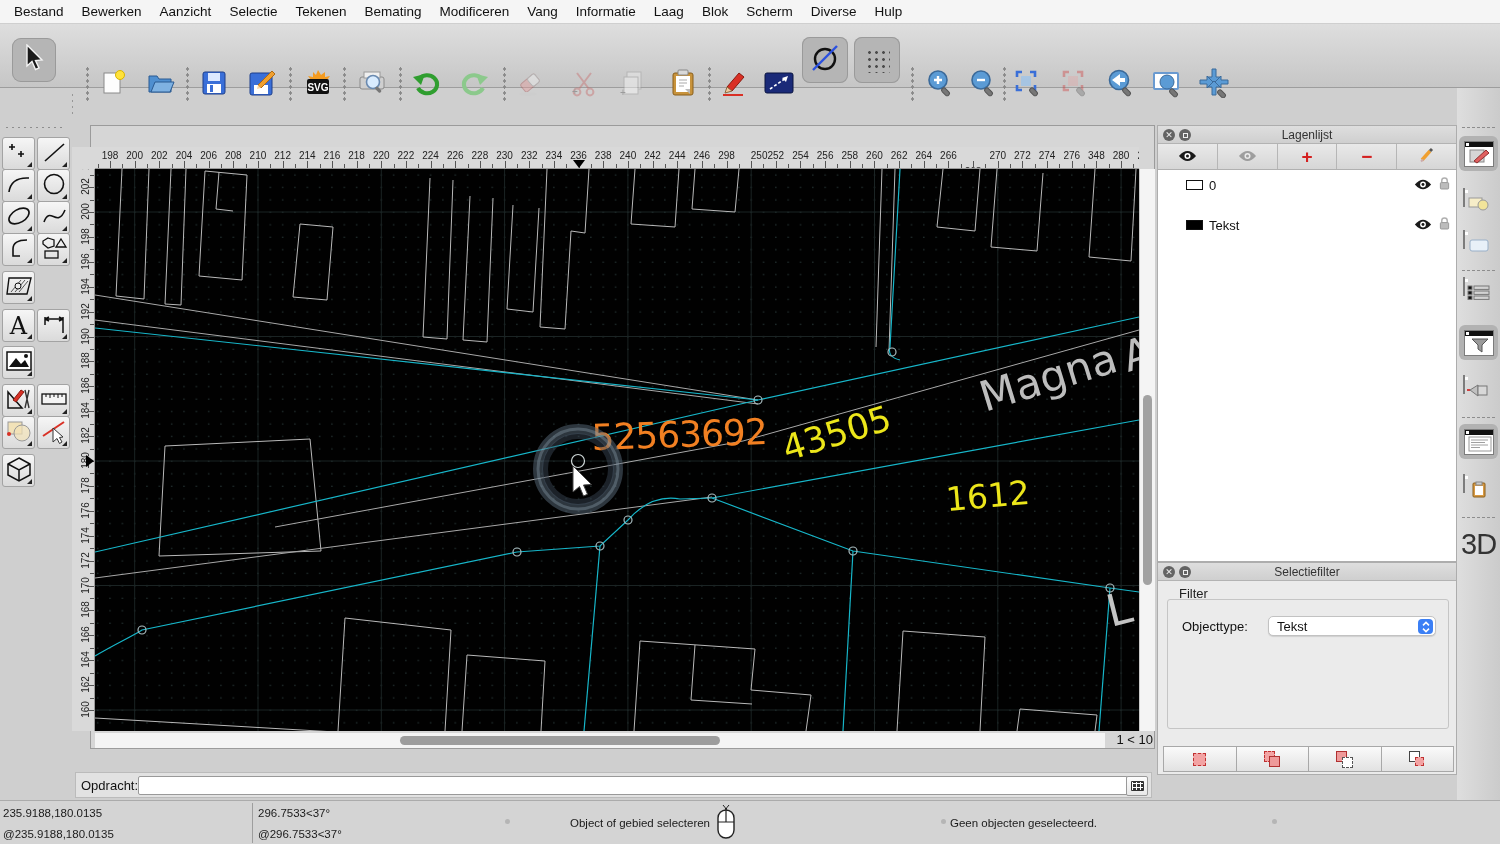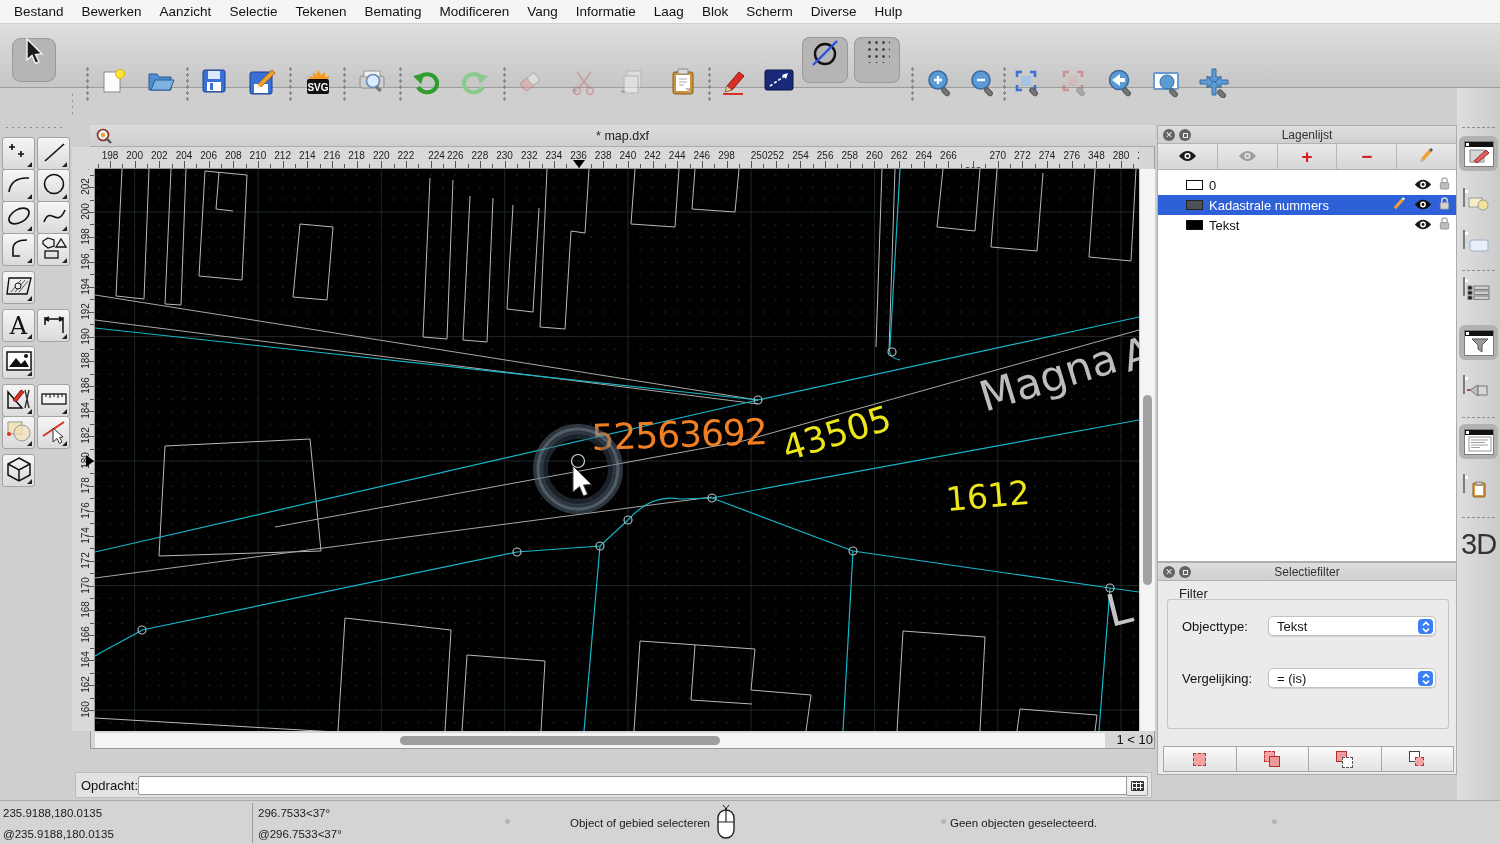--- a/index.html
+++ b/index.html
@@ -7,21 +7,21 @@
 body{font-family:"Liberation Sans","DejaVu Sans",sans-serif;background:#cfcfcf;position:relative}
 #app{position:absolute;inset:0;width:1500px;height:844px;background:#cfcfcf}
 .abs{position:absolute}
 
 
 #menubar{position:absolute;left:0;top:0;width:1500px;height:24px;background:#f5f5f5;border-bottom:1px solid #cfcfcf;display:flex;align-items:center;padding-left:14px;gap:18px}
 #menubar .mi{font-size:13.5px;color:#111;white-space:nowrap}
 
 
 #toolbar{position:absolute;left:0;top:24px;width:1500px;height:64px;background:linear-gradient(#dedede,#c6c6c6);border-bottom:1px solid #9d9d9d}
-.tbtn{position:absolute;top:44px;width:34px;height:34px;display:flex;justify-content:center}
+.tbtn{position:absolute;top:44px;width:34px;height:34px;display:flex;align-items:center;justify-content:center}
 .tbtn.big{top:14px;width:44px;height:44px;background:#b5b5b5;border-radius:9px;box-shadow:inset 0 0 0 1px #9a9a9a}
 .tbtn.pressed{top:13px;width:46px;height:46px;background:#b5b5b5;border-radius:8px;box-shadow:inset 0 0 0 1px #9a9a9a}
 .tbtn.dis{opacity:.42}
 .tsep{position:absolute;top:42px;height:36px;width:3px;background-image:radial-gradient(#898989 1px,transparent 1.2px);background-size:3px 6px;background-repeat:repeat-y}
 .griddots{width:26px;height:26px;background-image:radial-gradient(#4c4c4c 1.3px,transparent 1.5px);background-size:7px 7px;background-position:2px 2px}
 
 
 #palette{position:absolute;left:0;top:88px;width:72px;height:712px;background:#cfcfcf}
 #palette .handle{position:absolute;left:4px;top:38px;width:62px;height:3px;background-image:radial-gradient(#8d8d8d 1px,transparent 1.2px);background-size:6px 3px;background-repeat:repeat-x}
 .pbtn{position:absolute;width:33px;height:33px;border:1px solid #a3a3a3;border-radius:3px;background:linear-gradient(#f6f6f6,#dadada);display:flex;align-items:center;justify-content:center}
@@ -444,46 +444,38 @@
     <div class="pbtn" style="left:2px;top:366px">
         <span><svg width="28" height="26" viewBox="0 0 28 26" fill="none" stroke="#111" stroke-width="1.5">
             <polygon points="14,2 25,8 25,19 14,25 3,19 3,8"></polygon>
             <path d="M3,8 L14,14 L25,8 M14,14 V25"></path>
           </svg></span>
         <i class="corner"></i>
       </div>
   </div>
 
   <div id="docframe"></div>
-  <div id="doctitle">
-    <span class="abs" style="left:6px;top:3px"><svg width="16" height="16" viewBox="0 0 16 16">
-          <circle cx="7" cy="7" r="5.5" fill="#eef4fa" stroke="#8a2a1a" stroke-width="1.6"></circle>
-          <path d="M10,10 L15,15" stroke="#555" stroke-width="2.4"></path>
-          <circle cx="7" cy="7" r="2.2" fill="#f4a030"></circle>
-        </svg></span>
-    <span class="ttl">* map.dxf</span>
-  </div>
 
   <div id="rulercorner"></div>
   <div id="hruler">
     <div id="hruler-labels">
         <span class="hlab" style="left: 15px;">198</span>
         <span class="hlab" style="left: 39.66px;">200</span>
         <span class="hlab" style="left: 64.32px;">202</span>
         <span class="hlab" style="left: 88.98px;">204</span>
         <span class="hlab" style="left: 113.64px;">206</span>
         <span class="hlab" style="left: 138.3px;">208</span>
         <span class="hlab" style="left: 162.96px;">210</span>
         <span class="hlab" style="left: 187.62px;">212</span>
         <span class="hlab" style="left: 212.28px;">214</span>
         <span class="hlab" style="left: 236.94px;">216</span>
         <span class="hlab" style="left: 261.6px;">218</span>
         <span class="hlab" style="left: 286.26px;">220</span>
         <span class="hlab" style="left: 310.92px;">222</span>
-        <span class="hlab" style="left: 335.58px; margin-left: 6px;">224</span>
+        <span class="hlab" style="left: 335.58px;">224</span>
         <span class="hlab" style="left: 360.24px;">226</span>
         <span class="hlab" style="left: 384.9px;">228</span>
         <span class="hlab" style="left: 409.56px;">230</span>
         <span class="hlab" style="left: 434.22px;">232</span>
         <span class="hlab" style="left: 458.88px;">234</span>
         <span class="hlab" style="left: 483.54px;">236</span>
         <span class="hlab" style="left: 508.2px;">238</span>
         <span class="hlab" style="left: 532.86px;">240</span>
         <span class="hlab" style="left: 557.52px;">242</span>
         <span class="hlab" style="left: 582.18px;">244</span>
@@ -824,39 +816,20 @@
               <path d="M1,6 Q10,-4.5 19,6 Q10,16.5 1,6 Z" fill="#1a1a1a"></path>
               <circle cx="10" cy="6" r="3.2" fill="#fff"></circle>
               <circle cx="10" cy="6" r="1.6" fill="#1a1a1a"></circle>
             </svg></span>
         <span><svg width="11" height="13" viewBox="0 0 12 14">
               <path d="M3,6 V4 a3,3 0 0 1 6,0 V6" fill="none" stroke="#b0b0b0" stroke-width="1.6"></path>
               <rect x="1.5" y="6" width="9" height="7" rx="1" fill="#bcbcbc" stroke="#949494"></rect>
             </svg></span>
       </span>
     </div>
-    <div class="layer-row selected" style="top:69px">
-      <span class="sw" style="background:#4d5257;border-color:#222"></span>
-      <span class="nm">Kadastrale nummers</span>
-      <span class="row-icons">
-        <span><svg width="15" height="15" viewBox="0 0 16 16">
-              <path d="M3,13 L11,4" stroke="#f0a030" stroke-width="3.4"></path>
-              <path d="M11,4 L13,2" stroke="#ddd" stroke-width="3"></path>
-            </svg></span>
-        <span><svg width="18" height="11" viewBox="0 0 20 12">
-              <path d="M1,6 Q10,-4.5 19,6 Q10,16.5 1,6 Z" fill="#0a0a0a"></path>
-              <circle cx="10" cy="6" r="3.2" fill="#fff"></circle>
-              <circle cx="10" cy="6" r="1.6" fill="#0a0a0a"></circle>
-            </svg></span>
-        <span><svg width="11" height="13" viewBox="0 0 12 14">
-              <path d="M3,6 V4 a3,3 0 0 1 6,0 V6" fill="none" stroke="#d8d8d8" stroke-width="1.6"></path>
-              <rect x="1.5" y="6" width="9" height="7" rx="1" fill="#d2d2d2" stroke="#a0a0a0"></rect>
-            </svg></span>
-      </span>
-    </div>
     <div class="layer-row" style="top:89px">
       <span class="sw" style="background:#000"></span>
       <span class="nm">Tekst</span>
       <span class="row-icons">
         <span><svg width="18" height="11" viewBox="0 0 20 12">
               <path d="M1,6 Q10,-4.5 19,6 Q10,16.5 1,6 Z" fill="#1a1a1a"></path>
               <circle cx="10" cy="6" r="3.2" fill="#fff"></circle>
               <circle cx="10" cy="6" r="1.6" fill="#1a1a1a"></circle>
             </svg></span>
         <span><svg width="11" height="13" viewBox="0 0 12 14">
@@ -883,31 +856,20 @@
         <span class="flbl">Objecttype:</span>
         <div class="combo">
           <span class="cval">Tekst</span>
           <span class="stepper">
               <svg width="8" height="12" viewBox="0 0 8 12">
                 <path d="M1,4.4 L4,1.4 L7,4.4 M1,7.6 L4,10.6 L7,7.6" stroke="#fff" stroke-width="1.5" fill="none"></path>
               </svg>
             </span>
         </div>
       </div>
-      <div class="frow" style="top:68px">
-        <span class="flbl">Vergelijking:</span>
-        <div class="combo">
-          <span class="cval">= (is)</span>
-          <span class="stepper">
-              <svg width="8" height="12" viewBox="0 0 8 12">
-                <path d="M1,4.4 L4,1.4 L7,4.4 M1,7.6 L4,10.6 L7,7.6" stroke="#fff" stroke-width="1.5" fill="none"></path>
-              </svg>
-            </span>
-        </div>
-      </div>
     </div>
     <div id="filterbtns">
       <div class="fb">
           <span class="fbicon">
             <span class="a pinkd" style="left:2px;top:2px;width:13px;height:13px"></span>
           </span>
         </div>
       <div class="fb">
           <span class="fbicon">
             <span class="a pinkd" style="left:0;top:0"></span>

